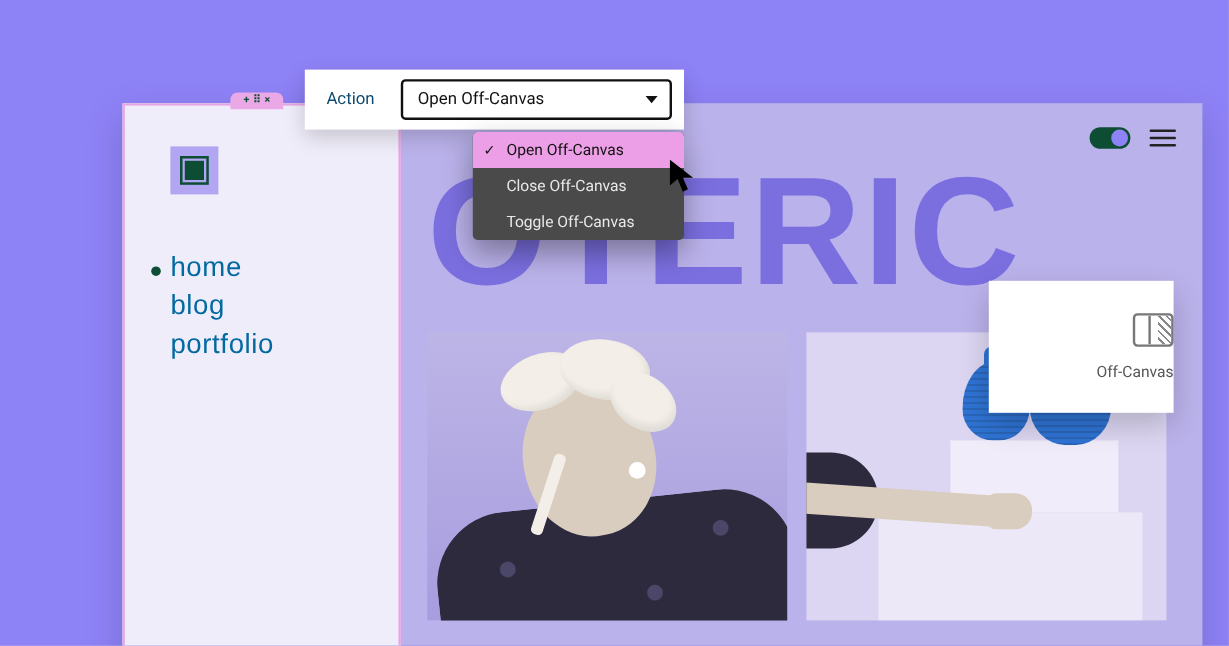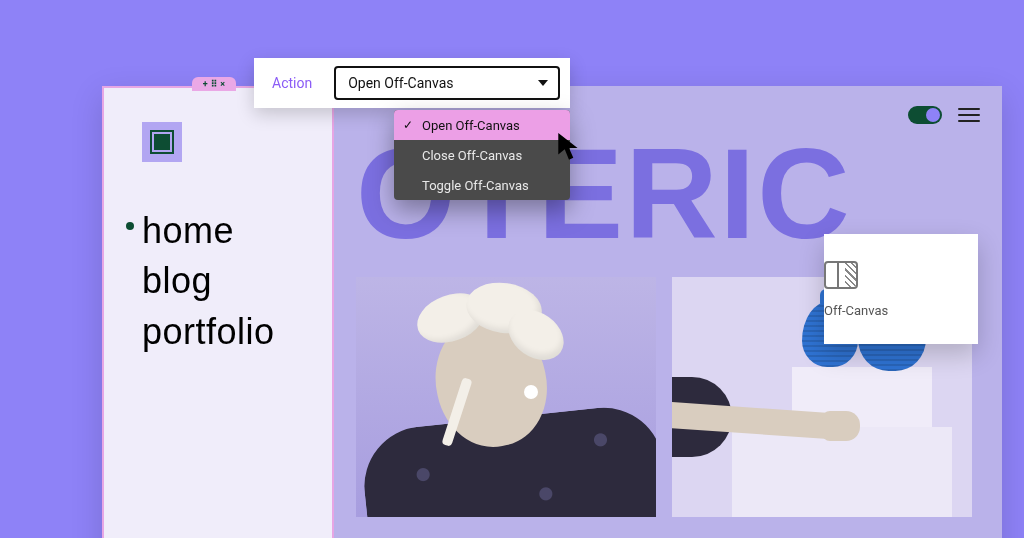--- a/index.html
+++ b/index.html
@@ -41,23 +41,23 @@
   }
   .logo {
     width: 40px; height: 40px;
     background: #b2a6f2;
     display: flex; align-items: center; justify-content: center;
     margin-bottom: 44px;
   }
   .logo-inner { width: 20px; height: 20px; background: #0d4d33; border:2px solid #b2a6f2; outline:2px solid #0d4d33;}
   .nav { list-style: none; }
   .nav li {
-    font-size: 36px;
+    font-size: 23px;
     letter-spacing: 0.5px;
-    color: #000000;
+    color: #0369a1;
     font-weight: 500;
     line-height: 1.4;
     font-family: "Trebuchet MS", "Segoe UI", sans-serif;
     position: relative;
   }
   .nav li.active::before {
     content: "";
     position: absolute;
     left: -16px; top: 16px;
     width: 8px; height: 8px; border-radius: 50%;
@@ -154,21 +154,21 @@
   .action-panel {
     position: absolute;
     left: 254px; top: 58px;
     width: 316px; height: 50px;
     background: #fff;
     box-shadow: 0 6px 18px rgba(0,0,0,0.18);
     display: flex; align-items: center;
     padding: 0 10px 0 18px;
     gap: 22px;
   }
-  .action-label { color: #8b5cf6; font-size: 14px; }
+  .action-label { color: #0c4a6e; font-size: 14px; }
   .action-select {
     flex: 1;
     border: 2px solid #111;
     border-radius: 4px;
     height: 34px;
     display: flex; align-items: center; justify-content: space-between;
     padding: 0 10px 0 12px;
     font-size: 14px; color: #111;
     cursor: pointer;
   }
@@ -214,21 +214,21 @@
     pointer-events: none;
   }
 
   
   .offcanvas-card {
     position: absolute;
     right: 46px; top: 234px;
     width: 154px; height: 110px;
     background: #fff;
     box-shadow: 0 10px 24px rgba(0,0,0,0.2);
-    display: flex; flex-direction: column; align-items: flex-start; justify-content: center;
+    display: flex; flex-direction: column; align-items: flex-end; justify-content: center;
     gap: 14px;
     color: #555; font-size: 13px;
   }
   .oc-icon {
     width: 34px; height: 28px;
     border: 2px solid #777; border-radius: 4px;
     position: relative;
     overflow: hidden;
   }
   .oc-icon::before {

